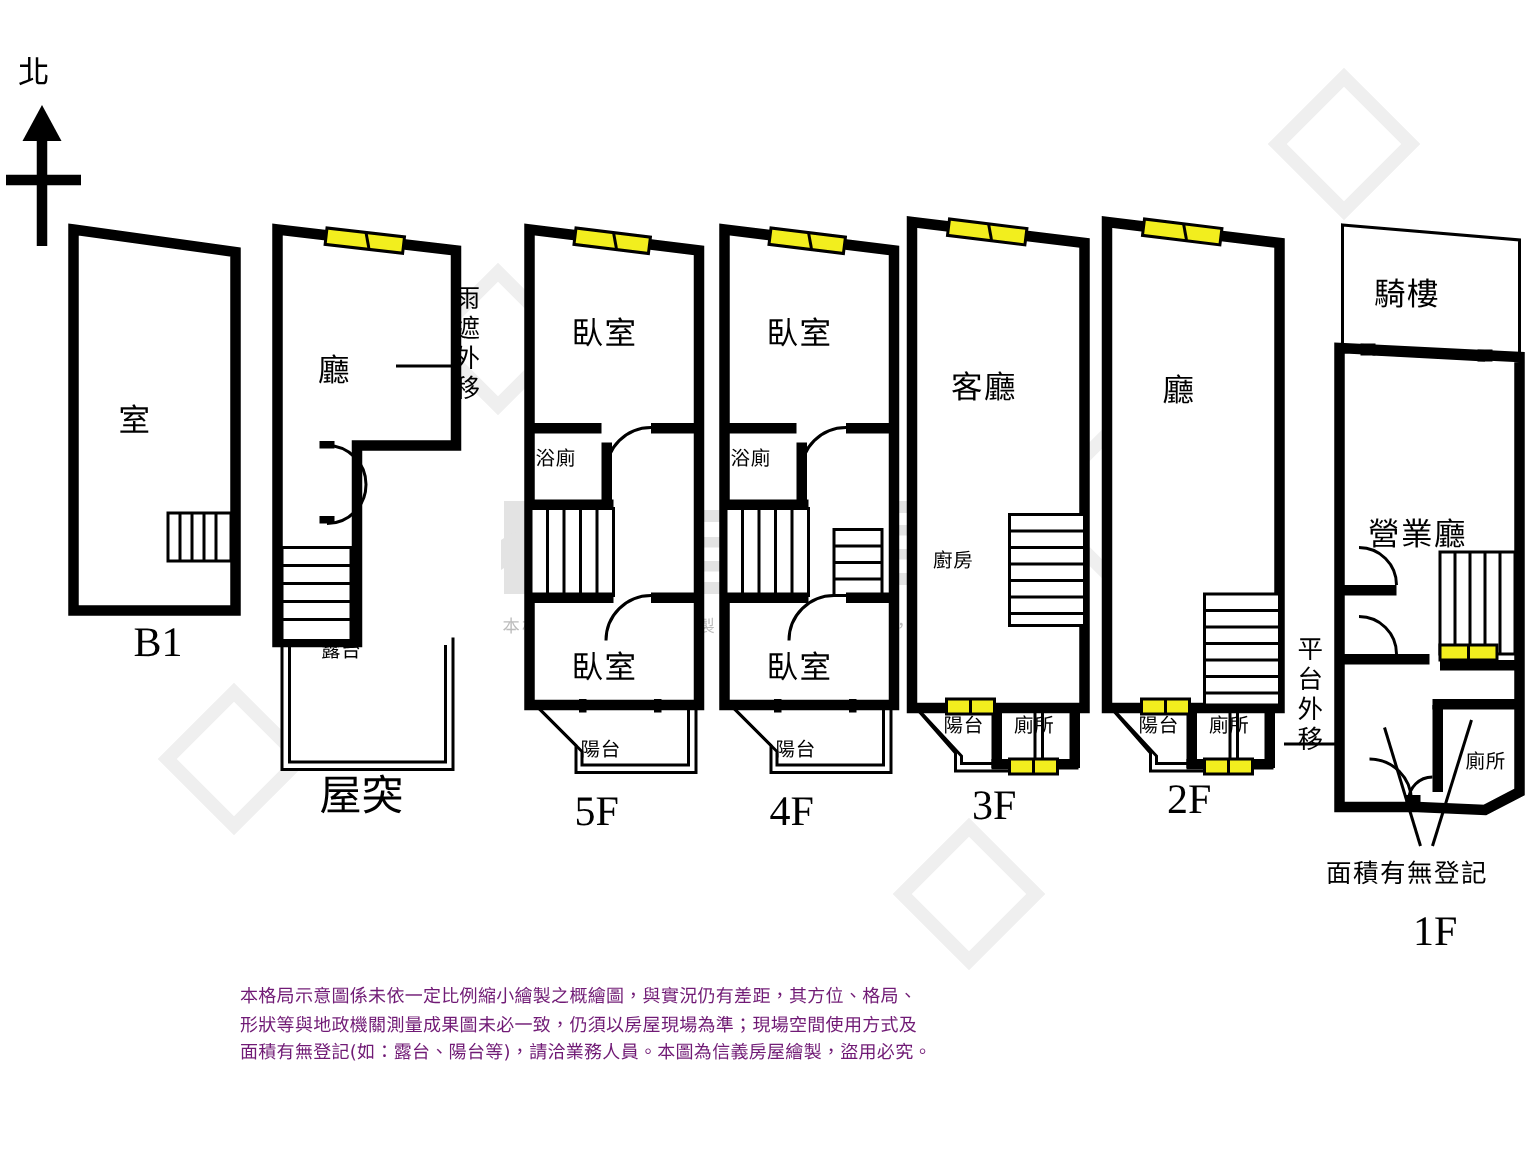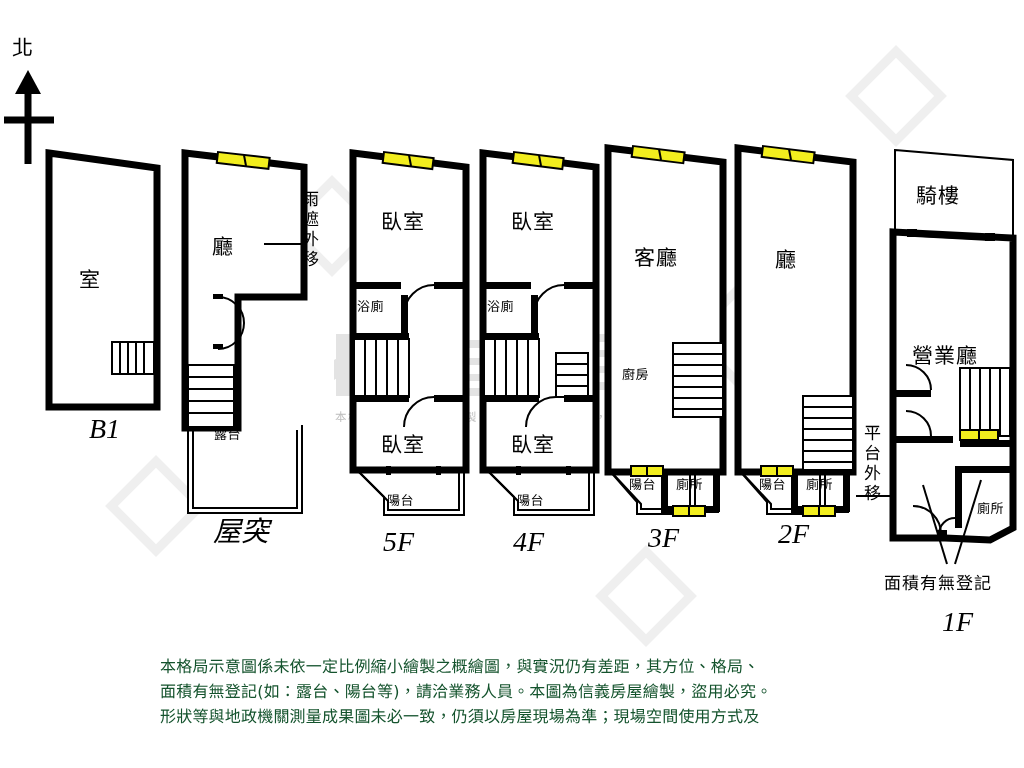--- a/index.html
+++ b/index.html
@@ -28,29 +28,29 @@
   
   .plan{position:absolute;}
   .lbl{
     position:absolute;color:#000;white-space:nowrap;
     font-family:"DejaVu Sans","Liberation Sans",sans-serif;
     line-height:1;
   }
   .room{font-size:21px;letter-spacing:1px;text-align:center;}
   .room-sm{font-size:13px;letter-spacing:0.5px;}
   .room-xs{font-size:13px;letter-spacing:0.5px;}
-  .floor-tag{font-size:28px;font-family:"Liberation Serif","DejaVu Serif",serif;font-style:italic;}
+  .floor-tag{font-size:28px;font-family:"Liberation Serif","DejaVu Serif",serif;}
   .anno{font-size:17px;letter-spacing:1px;}
   .anno-v{font-size:17px;writing-mode:vertical-rl;text-orientation:upright;letter-spacing:3px;}
   .north-txt{font-size:21px;}
 
   
   #disclaimer{
     position:absolute;left:160px;top:655px;width:720px;
-    font-size:16px;line-height:1.55;color:#14532d;
+    font-size:12px;line-height:1.55;color:#701a75;
     letter-spacing:0.2px;
     font-family:"DejaVu Sans","Liberation Sans",sans-serif;
   }
   #disclaimer div{white-space:nowrap;}
   svg{display:block;}
 </style>
 </head>
 <body>
 
 <div id="stage">
@@ -375,17 +375,17 @@
     </svg>
   </div>
   <div class="lbl room" style="left:916px;top:186px;">騎樓</div>
   <div class="lbl room" style="left:912px;top:334px;margin-top:12px;">營業廳</div>
   <div class="lbl room-xs" style="left:977px;top:502px;width:14px;line-height:1.1;">廁所</div>
   <div class="lbl anno" style="left:884px;top:575px;">面積有無登記</div>
   <div class="lbl floor-tag" style="left:942px;top:608px;">1F</div>
 
   <div id="disclaimer">
     <div>本格局示意圖係未依一定比例縮小繪製之概繪圖，與實況仍有差距，其方位、格局、</div>
+    <div>形狀等與地政機關測量成果圖未必一致，仍須以房屋現場為準；現場空間使用方式及</div>
     <div>面積有無登記(如：露台、陽台等)，請洽業務人員。本圖為信義房屋繪製，盜用必究。</div>
-    <div>形狀等與地政機關測量成果圖未必一致，仍須以房屋現場為準；現場空間使用方式及</div>
   </div>
 
 </div>
 
 </body></html>

